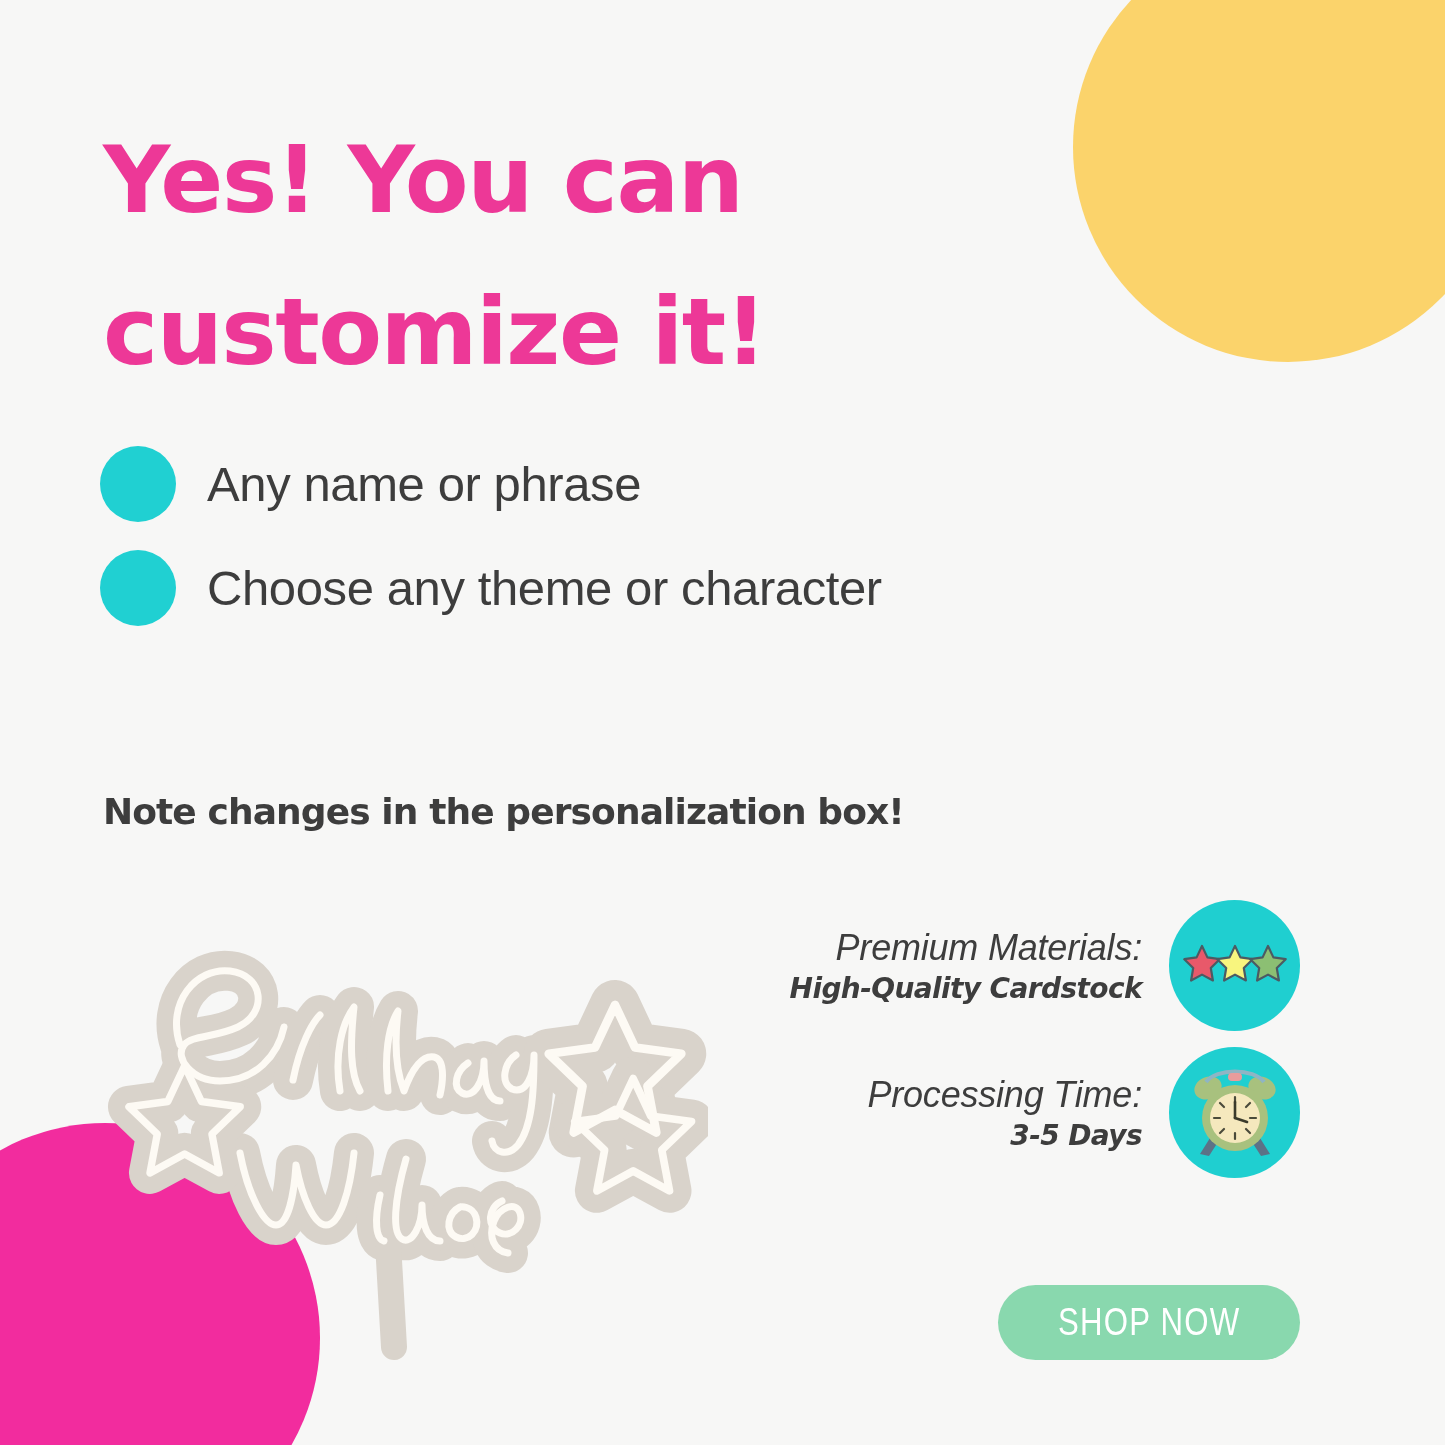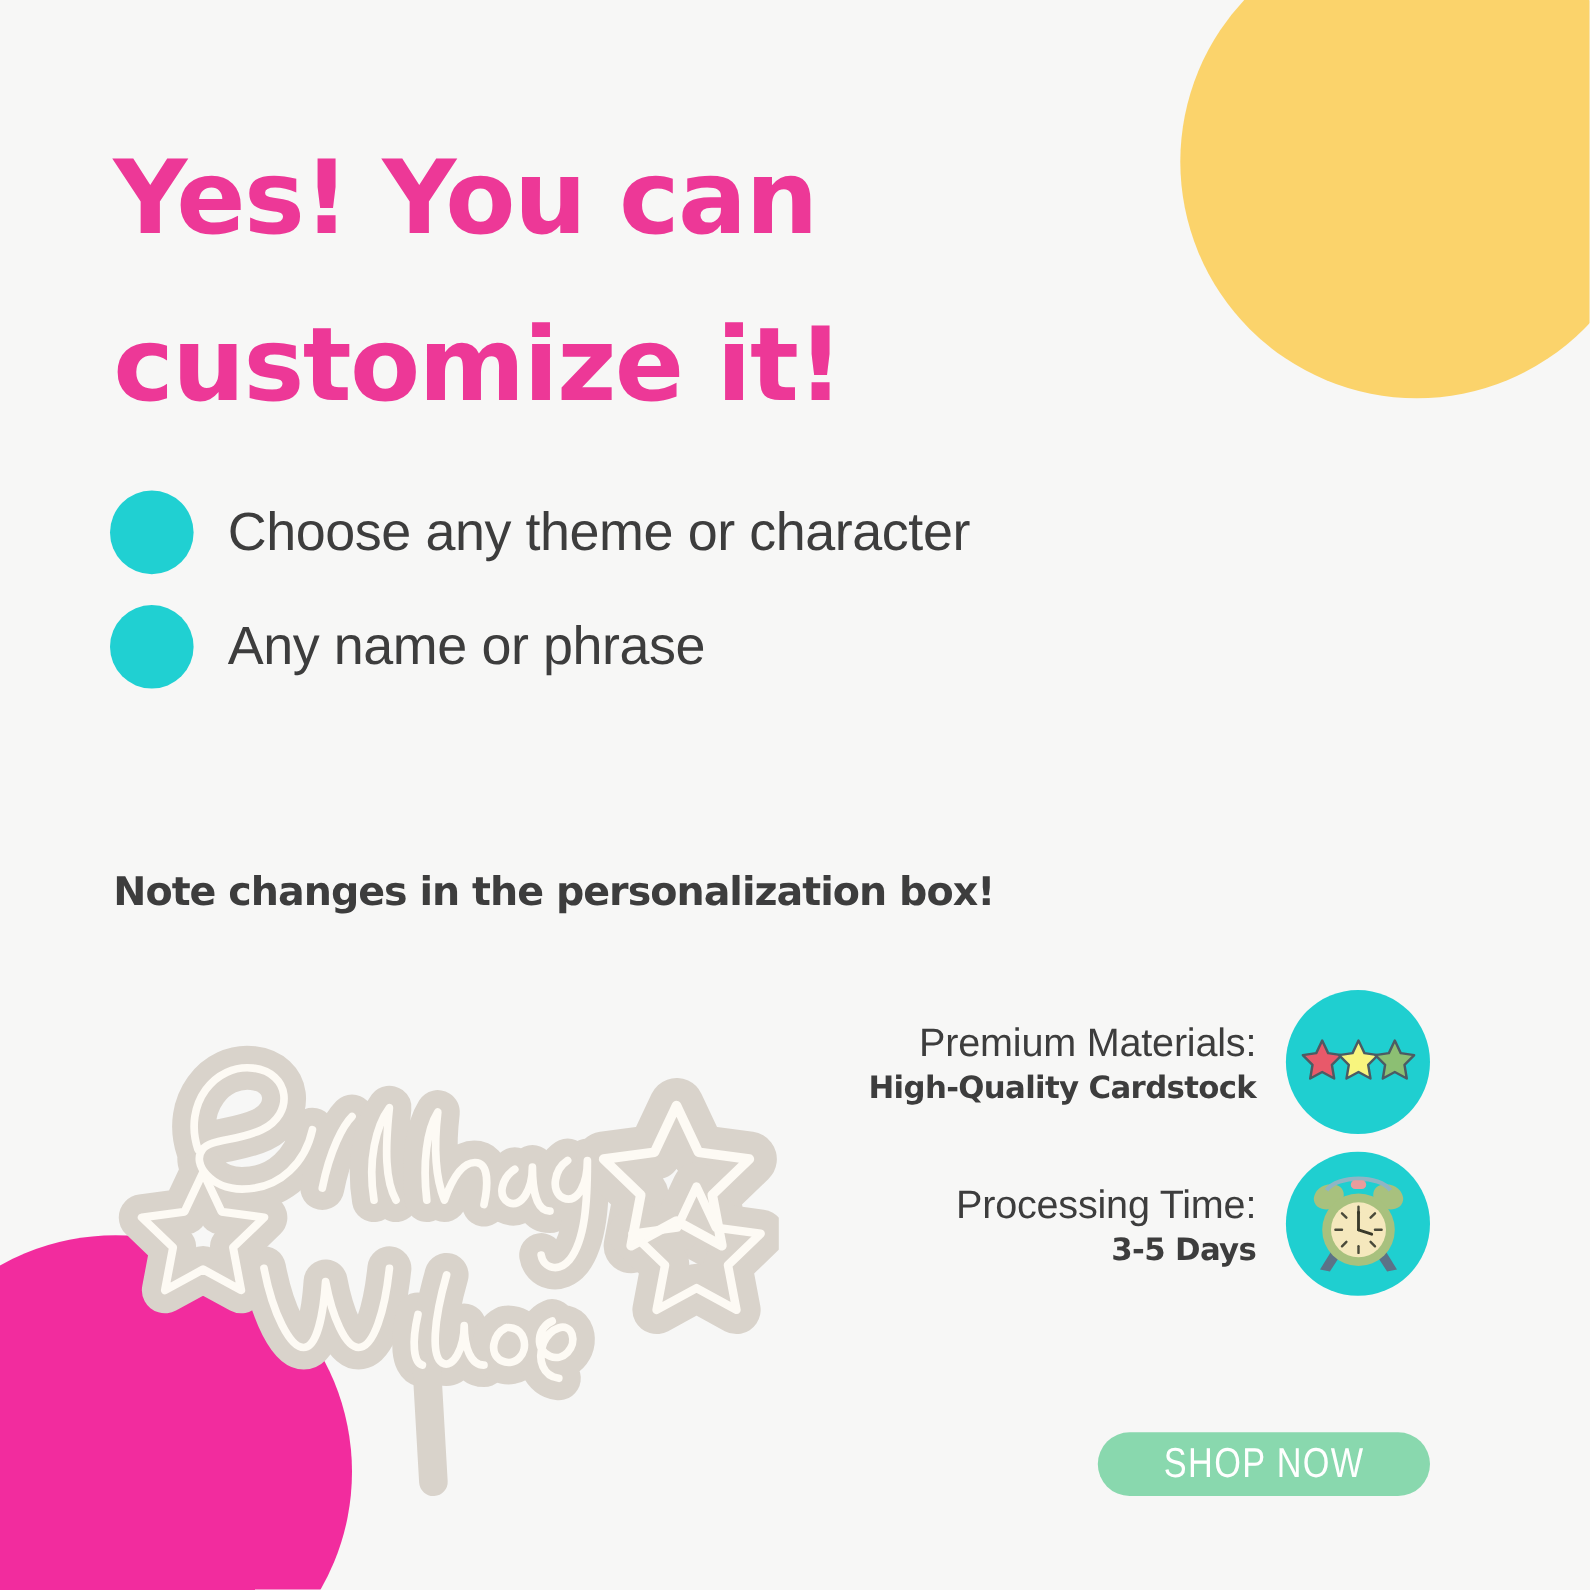--- a/index.html
+++ b/index.html
@@ -83,20 +83,21 @@
     width:620px; height:470px;
   }
   #product-topper svg { width:100%; height:100%; display:block; }
 
   
   .badge {
     position:absolute;
     display:flex;
     align-items:center;
     justify-content:flex-end;
+    font-style:italic;
   }
   #badge-materials { right:145px; top:900px; }
   #badge-processing { right:145px; top:1047px; }
 
   .badge-text {
     text-align:right;
     margin-right:27px;
     white-space:nowrap;
   }
   .badge-label {
@@ -122,21 +123,21 @@
     display:flex;
     align-items:center;
     justify-content:center;
   }
   .badge-icon svg { display:block; }
 
   
   #shop-now-button {
     position:absolute;
     right:145px; bottom:85px;
-    width:302px; height:58px;
+    width:302px; height:75px;
     border-radius:38px;
     background:#89D8AE;
     border:none;
     cursor:pointer;
     display:flex;
     align-items:center;
     justify-content:center;
   }
   #shop-now-label {
     color:#FFFFFF;
@@ -154,25 +155,25 @@
 <div class="blob" id="blob-pink"></div>
 
 <h1 class="headline">
   <span>Yes! You can</span>
   <span class="l2">customize it!</span>
 </h1>
 
 <div class="bullets">
   <div class="bullet-row">
     <span class="bullet-dot"></span>
-    <span class="bullet-text">Choose any theme or character</span>
+    <span class="bullet-text">Any name or phrase</span>
   </div>
   <div class="bullet-row">
     <span class="bullet-dot"></span>
-    <span class="bullet-text">Any name or phrase</span>
+    <span class="bullet-text">Choose any theme or character</span>
   </div>
 </div>
 
 <p class="note">Note changes in the personalization box!</p>
 
 <div id="product-topper">
   <svg viewBox="0 0 620 470" xmlns="http://www.w3.org/2000/svg" aria-hidden="true">
     <g fill="none" stroke="#D9D3CB" stroke-width="40" stroke-linecap="round" stroke-linejoin="round">
 
       <path d="M92 150 C78 108 108 72 142 76 C176 80 180 118 150 132 C126 143 104 140 96 150 C86 163 104 186 132 186 C168 186 190 160 196 132"></path>

